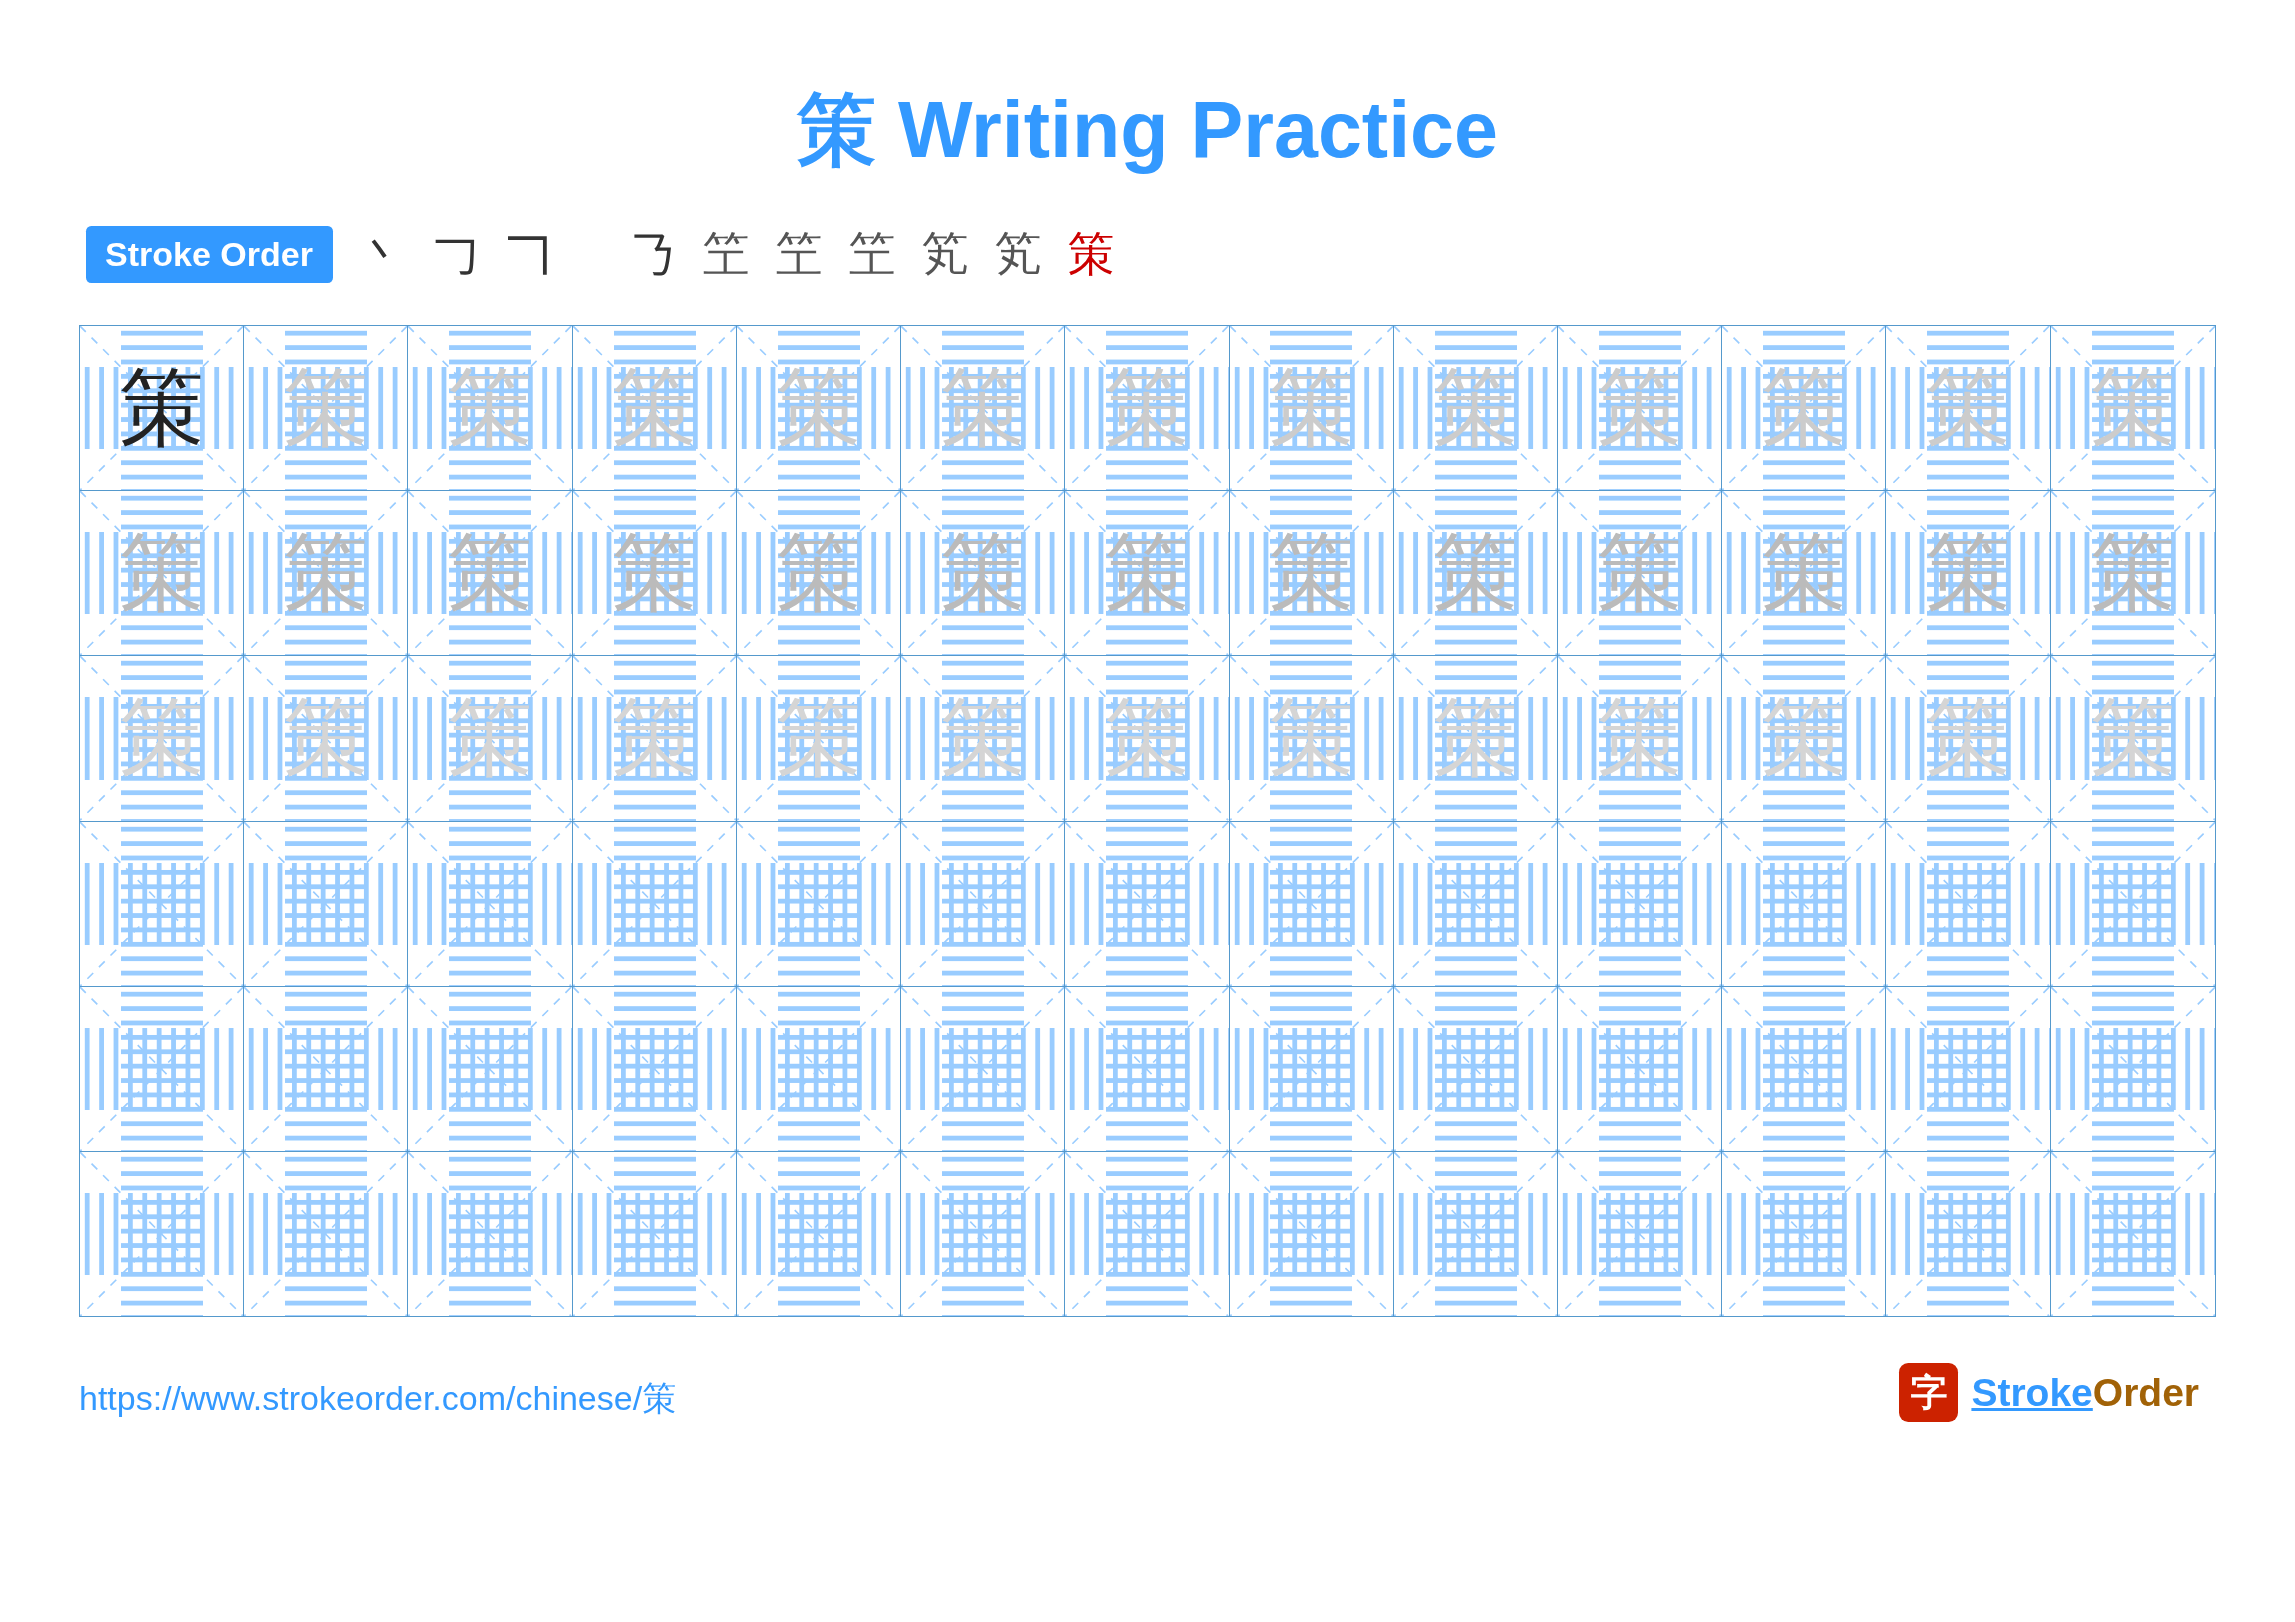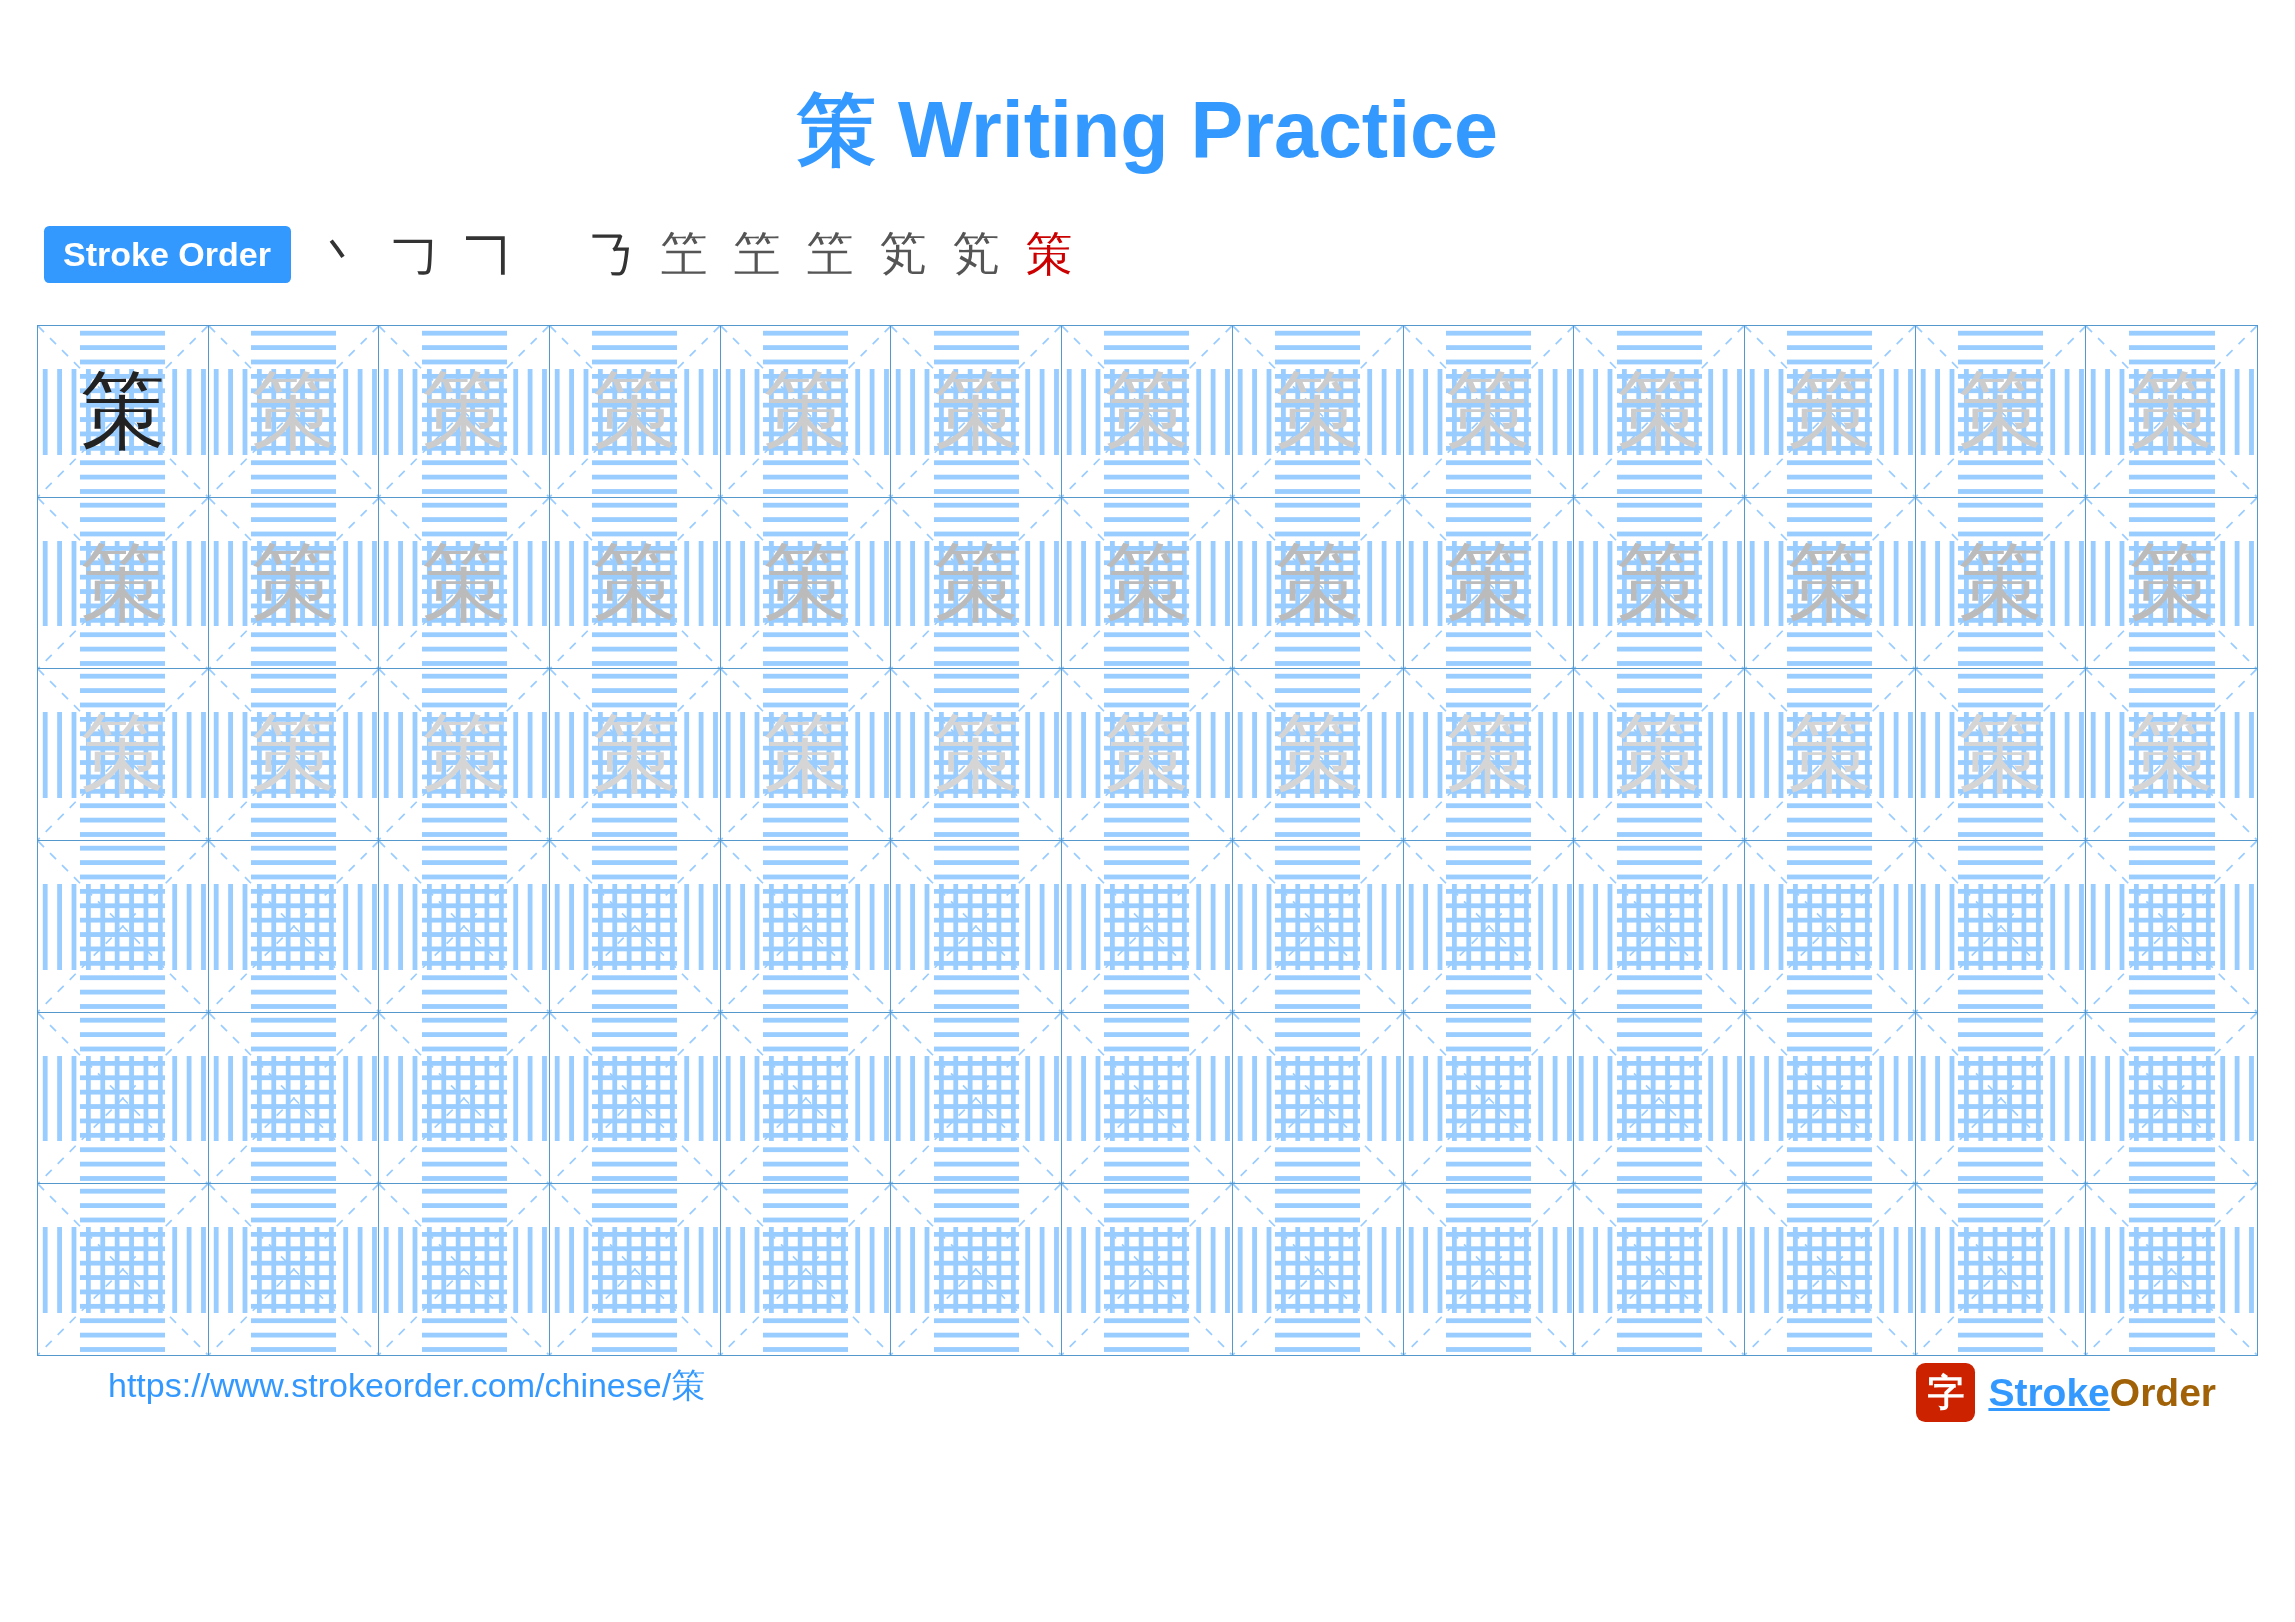--- a/index.html
+++ b/index.html
@@ -10,21 +10,21 @@
       height: 1622px;
       position: relative;
       overflow: hidden;
     }
 
     .page {
       width: 2295px;
       height: 1474px;
       background: #fff;
       position: relative;
-      padding: 52px 37px;
+      padding: 52px 79px;
     }
 
     
     .title {
       text-align: center;
       font-size: 79px;
       font-weight: bold;
       color: #3399ff;
       margin-bottom: 39px;
       margin-top: 26px;
@@ -144,25 +144,24 @@
 
     .char-light {
       color: #cccccc;
     }
 
     
     .bottom-section {
       position: absolute;
       bottom: 52px;
       left: 79px;
-      right: 79px;
+      right: 96px;
       display: flex;
-      align-items: flex-start;
+      align-items: flex-end;
       justify-content: space-between;
-      margin-left: 29px;
     }
 
     .website-url {
       color: #3399ff;
       font-size: 34px;
       text-decoration: none;
     }
 
     .logo-area {
       display: flex;

